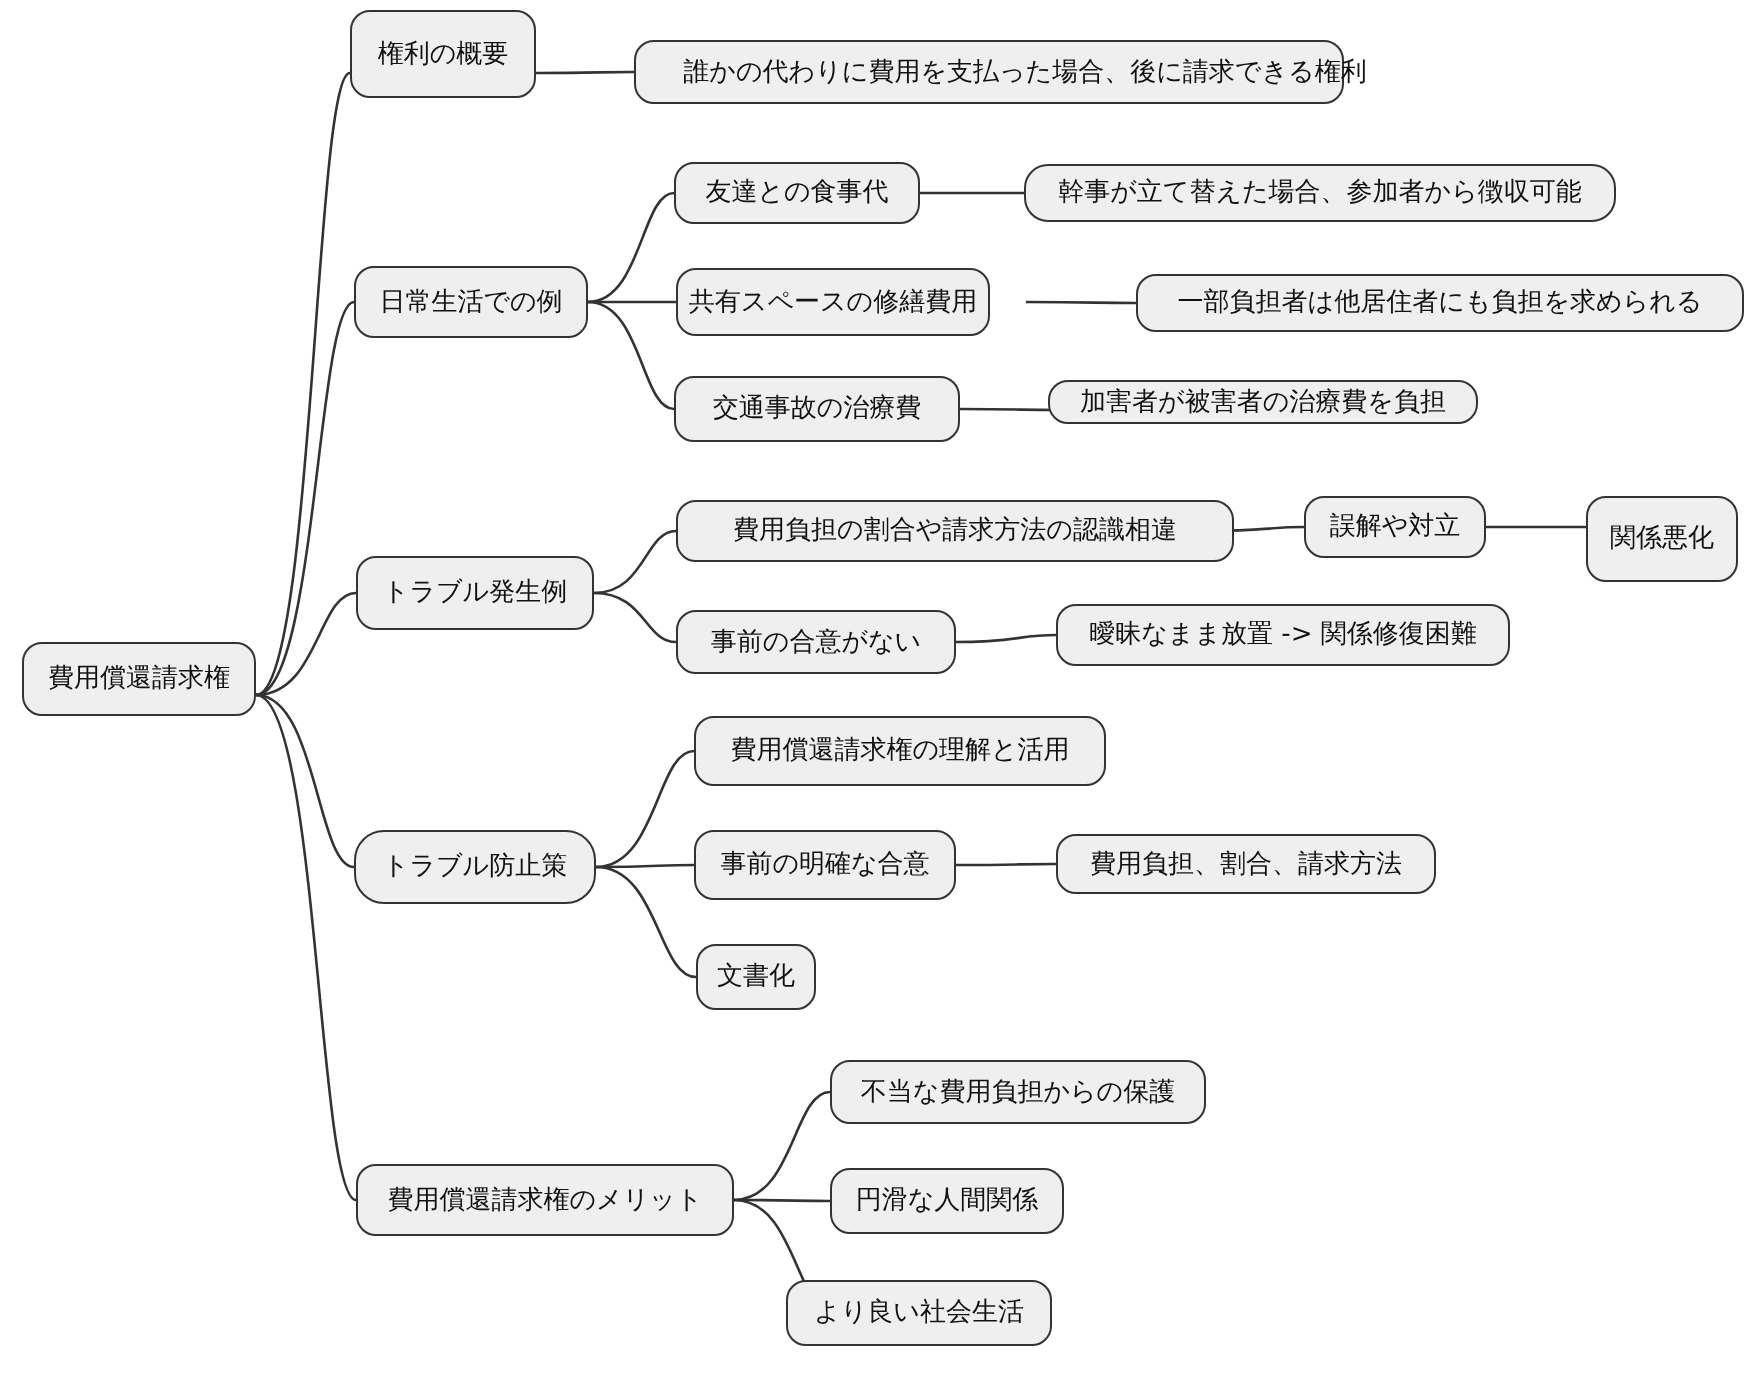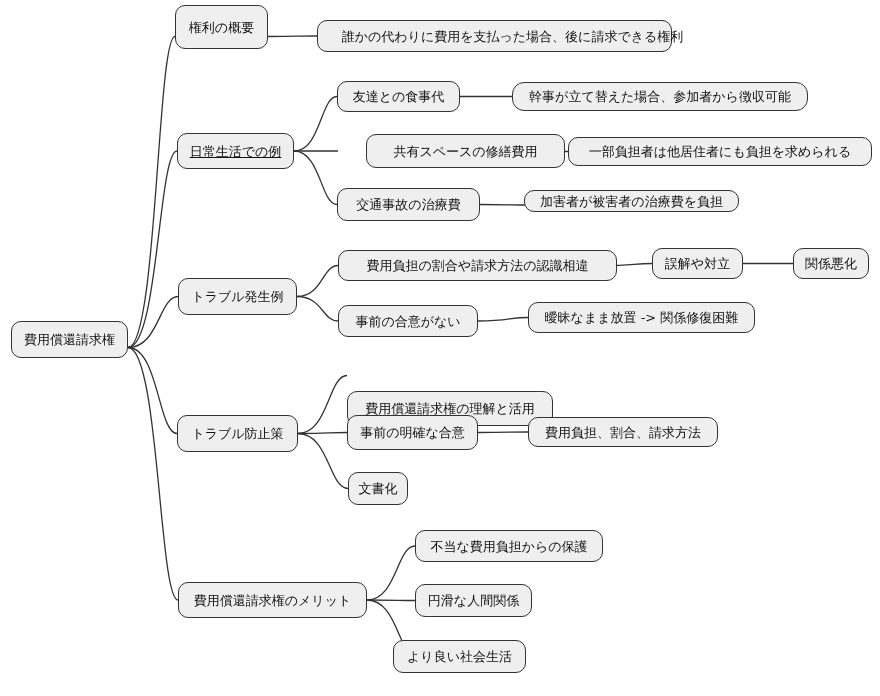--- a/index.html
+++ b/index.html
@@ -78,63 +78,63 @@
   <div id="node-layer">
       <div class="node" style="left: 11px; top: 321px; width: 117px; height: 37px;">
         <span>費用償還請求権</span>
       </div>
       <div class="node" style="left: 175px; top: 5px; width: 93px; height: 44px;">
         <span>権利の概要</span>
       </div>
       <div class="node" style="left: 317px; top: 20px; width: 355px; height: 32px; padding-left: 36px;">
         <span>誰かの代わりに費用を支払った場合、後に請求できる権利</span>
       </div>
-      <div class="node" style="left: 177px; top: 133px; width: 117px; height: 36px; text-decoration: underline;">
+      <div class="node" style="left: 177px; top: 133px; width: 117px; height: 36px;">
         <span>日常生活での例</span>
       </div>
       <div class="node" style="left: 337px; top: 81px; width: 123px; height: 31px;">
         <span>友達との食事代</span>
       </div>
       <div class="node" style="left: 512px; top: 82px; width: 296px; height: 29px; border-radius: 12px;">
         <span>幹事が立て替えた場合、参加者から徴収可能</span>
       </div>
-      <div class="node" style="left: 338px; top: 134px; width: 199px; height: 34px; margin-left: 28px;">
+      <div class="node" style="left: 338px; top: 134px; width: 157px; height: 34px;">
         <span>共有スペースの修繕費用</span>
       </div>
       <div class="node" style="left: 568px; top: 137px; width: 304px; height: 29px; align-items: center;">
         <span>一部負担者は他居住者にも負担を求められる</span>
       </div>
       <div class="node" style="left: 337px; top: 188px; width: 143px; height: 33px;">
         <span>交通事故の治療費</span>
       </div>
       <div class="node" style="left: 524px; top: 190px; width: 215px; height: 22px;">
         <span>加害者が被害者の治療費を負担</span>
       </div>
       <div class="node" style="left: 178px; top: 278px; width: 119px; height: 37px;">
         <span>トラブル発生例</span>
       </div>
       <div class="node" style="left: 338px; top: 250px; width: 279px; height: 31px;">
         <span>費用負担の割合や請求方法の認識相違</span>
       </div>
       <div class="node" style="left: 652px; top: 248px; width: 91px; height: 31px;">
         <span>誤解や対立</span>
       </div>
-      <div class="node" style="left: 793px; top: 248px; width: 76px; height: 31px;">
+      <div class="node" style="left: 793px; top: 248px; width: 76px; height: 43px;">
         <span>関係悪化</span>
       </div>
       <div class="node" style="left: 338px; top: 305px; width: 140px; height: 32px;">
         <span>事前の合意がない</span>
       </div>
       <div class="node" style="left: 528px; top: 302px; width: 227px; height: 31px;">
         <span>曖昧なまま放置 -&gt; 関係修復困難</span>
       </div>
-      <div class="node" style="left: 177px; top: 415px; width: 121px; height: 37px;">
+      <div class="node" style="left: 177px; top: 415px; width: 121px; height: 37px; border-radius: 15px;">
         <span>トラブル防止策</span>
       </div>
-      <div class="node" style="left: 347px; top: 358px; width: 206px; height: 35px; margin-top: 33px;">
+      <div class="node" style="left: 347px; top: 358px; width: 206px; height: 35px;">
         <span>費用償還請求権の理解と活用</span>
       </div>
       <div class="node" style="left: 347px; top: 415px; width: 131px; height: 35px;">
         <span>事前の明確な合意</span>
       </div>
       <div class="node" style="left: 528px; top: 417px; width: 190px; height: 30px;">
         <span>費用負担、割合、請求方法</span>
       </div>
       <div class="node" style="left: 348px; top: 472px; width: 60px; height: 33px;">
         <span>文書化</span>

